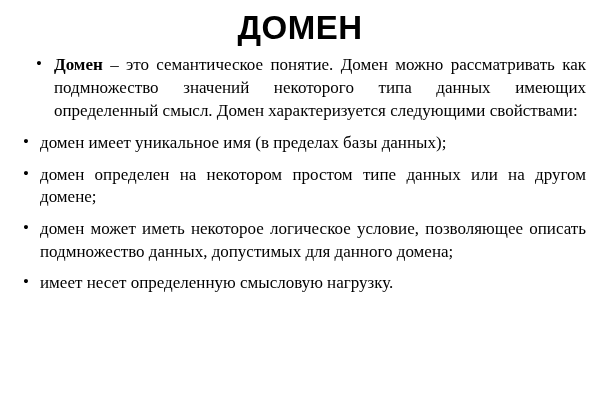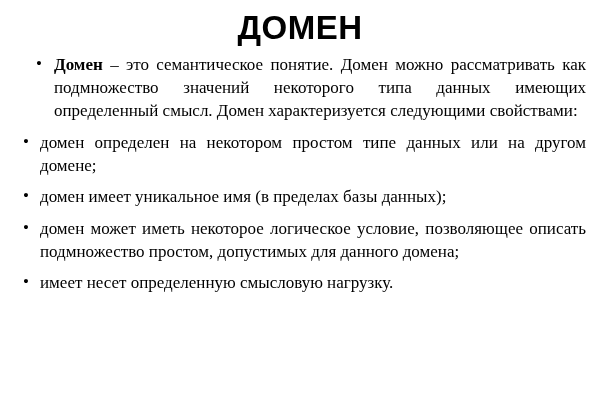--- a/index.html
+++ b/index.html
@@ -73,29 +73,29 @@
 
   <div class="title">ДОМЕН</div>
 
   <ul class="bullets">
 
     <li class="first">
       <span class="lead">Домен</span><span> – это семантическое понятие. Домен можно рассматривать как подмножество значений некоторого типа данных имеющих определенный смысл. Домен характеризуется следующими свойствами:</span>
     </li>
 
     <li>
+      <span>домен имеет уникальное имя (в пределах базы данных);</span>
+    </li>
+
+    <li>
       <span>домен определен на некотором простом типе данных или на другом домене;</span>
     </li>
 
     <li>
-      <span>домен имеет уникальное имя (в пределах базы данных);</span>
-    </li>
-
-    <li>
-      <span>домен может иметь некоторое логическое условие, позволяющее описать подмножество простом, допустимых для данного домена;</span>
+      <span>домен может иметь некоторое логическое условие, позволяющее описать подмножество данных, допустимых для данного домена;</span>
     </li>
 
     <li class="last-item">
       <span>имеет несет определенную смысловую нагрузку.</span>
     </li>
 
   </ul>
 </div>
 
 </body></html>

